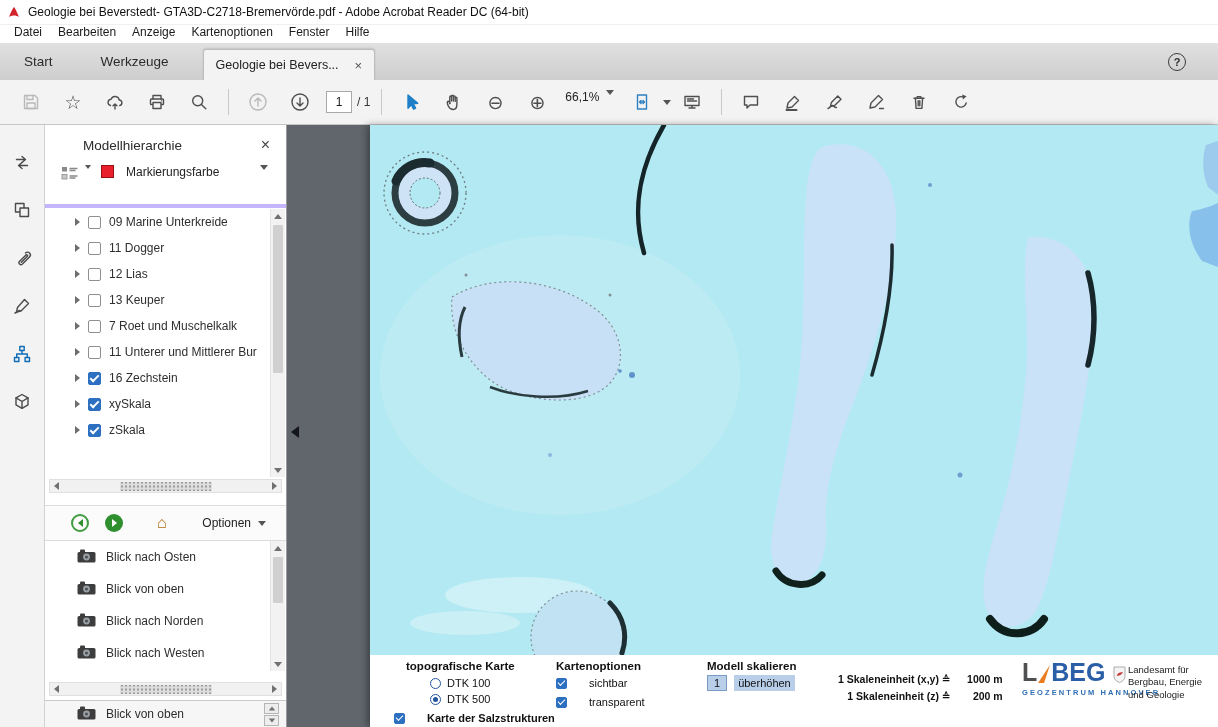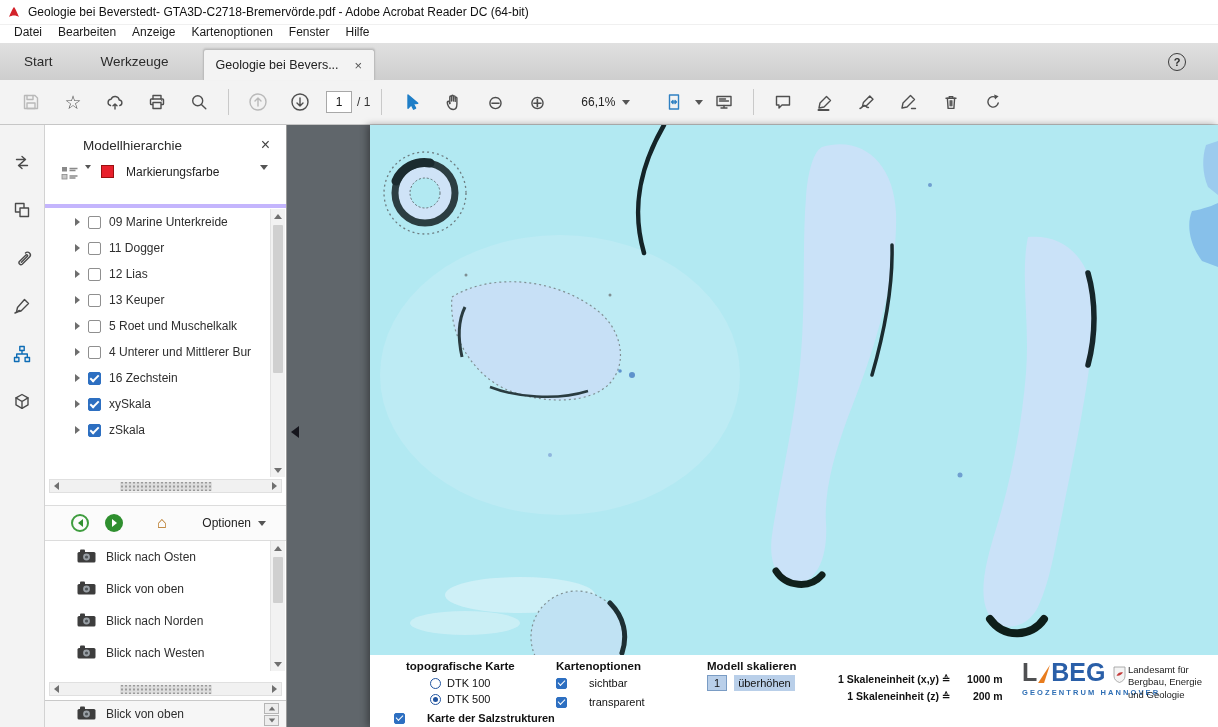--- a/index.html
+++ b/index.html
@@ -20,21 +20,21 @@
 
 
 .toolbar{height:45px;background:#f3f3f3;border-bottom:1px solid #c6c6c6;display:flex;align-items:center;padding-left:10px}
 .tb{width:32px;height:34px;display:flex;align-items:center;justify-content:center;border-radius:2px;margin:0 5px;color:#4d4d4d}
 .tb svg{stroke:#4f4f4f;fill:none;stroke-width:1.4;stroke-linecap:round;stroke-linejoin:round}
 .tb.dis svg{stroke:#b9b9b9}
 .tb.glyph{font-size:19px;line-height:1}
 .sep{width:1px;height:26px;background:#c9c9c9;margin:0 8px}
 .page-box{width:26px;height:22px;border:1px solid #a8a8a8;background:#fff;text-align:center;line-height:20px;font-size:12px;margin:0 5px}
 .page-total{color:#333;margin-right:3px}
-.zoom-box{display:flex;align-items:center;gap:7px;padding:0 7px;height:24px;margin:0 16px;color:#222}
+.zoom-box{display:flex;align-items:flex-start;gap:7px;padding:0 7px;height:24px;margin:0 0;color:#222}
 .caret{width:0;height:0;border-left:4px solid transparent;border-right:4px solid transparent;border-top:5px solid #555;display:inline-block}
 .caret.small{border-left-width:3px;border-right-width:3px;border-top-width:4px}
 
 
 .tri-up{width:0;height:0;border-left:4px solid transparent;border-right:4px solid transparent;border-bottom:5px solid #707070}
 .tri-down{width:0;height:0;border-left:4px solid transparent;border-right:4px solid transparent;border-top:5px solid #707070}
 .tri-left{width:0;height:0;border-top:4px solid transparent;border-bottom:4px solid transparent;border-right:5px solid #707070}
 .tri-right{width:0;height:0;border-top:4px solid transparent;border-bottom:4px solid transparent;border-left:5px solid #707070}
 
 
@@ -341,26 +341,26 @@
           <span class="tlabel">12 Lias</span>
         </div>
       <div class="trow">
           <span class="exp"></span>
           <span class="cb"></span>
           <span class="tlabel">13 Keuper</span>
         </div>
       <div class="trow">
           <span class="exp"></span>
           <span class="cb"></span>
-          <span class="tlabel">5 Roet und Muschelkalk</span>
+          <span class="tlabel">7 Roet und Muschelkalk</span>
         </div>
       <div class="trow">
           <span class="exp"></span>
           <span class="cb"></span>
-          <span class="tlabel">4 Unterer und Mittlerer Bur</span>
+          <span class="tlabel">11 Unterer und Mittlerer Bur</span>
         </div>
       <div class="trow">
           <span class="exp"></span>
           <span class="cb checked"></span>
           <span class="tlabel">16 Zechstein</span>
         </div>
       <div class="trow">
           <span class="exp"></span>
           <span class="cb checked"></span>
           <span class="tlabel">xySkala</span>

